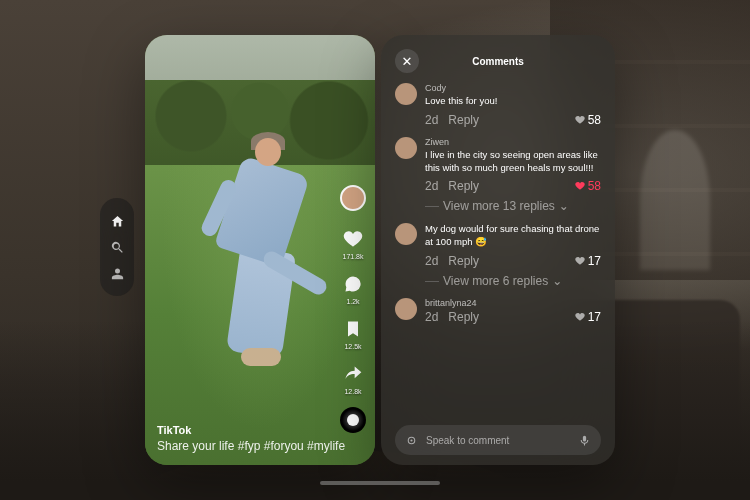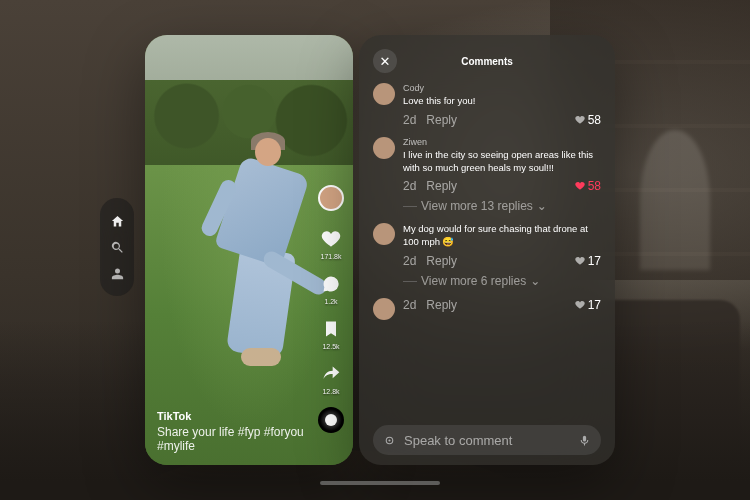--- a/index.html
+++ b/index.html
@@ -13,21 +13,21 @@
 .table{position:absolute;left:140px;bottom:-40px;width:380px;height:90px;background:#4f3e2c;border-radius:50%;opacity:.85}
 .shelf{position:absolute;right:0;top:0;width:200px;height:280px;background:repeating-linear-gradient(180deg,#2b241e 0 60px,#332b24 60px 64px);opacity:.6}
 
 .nav-pill{position:absolute;left:100px;top:198px;width:34px;height:98px;background:rgba(30,30,30,.55);backdrop-filter:blur(20px);border-radius:17px;display:flex;flex-direction:column;align-items:center;justify-content:space-around;padding:10px 0}
 .nav-pill .ic{width:16px;height:16px;display:flex;align-items:center;justify-content:center;color:#fff;opacity:.7}
 .nav-pill .ic.active{opacity:1}
 .nav-pill svg{width:15px;height:15px;fill:currentColor}
 
 .window{position:absolute;left:145px;top:35px;width:470px;height:430px;display:flex;gap:6px}
 .panel{border-radius:22px;overflow:hidden;position:relative;box-shadow:0 20px 60px rgba(0,0,0,.4)}
-.video-panel{width:208px;background:
+.video-panel{width:230px;background:
  linear-gradient(180deg,#6a7a4a 0%,#5a7438 22%,#7aa050 45%,#5f8c3e 70%,#4a7030 100%)}
 .sky{position:absolute;top:0;left:0;right:0;height:90px;background:linear-gradient(180deg,#aeb8a8,#97a390)}
 .trees{position:absolute;top:45px;left:0;right:0;height:90px;background:
  radial-gradient(circle at 20% 40%,#3e5528 18%,transparent 19%),
  radial-gradient(circle at 50% 35%,#46612d 22%,transparent 23%),
  radial-gradient(circle at 80% 45%,#3a5024 20%,transparent 21%),
  linear-gradient(180deg,#4a6530,#3f5828)}
 .grass{position:absolute;top:130px;left:0;right:0;bottom:0;background:
  radial-gradient(ellipse at 50% 20%,rgba(120,160,80,.6),transparent 60%),
  linear-gradient(180deg,#6b9348,#558038 50%,#4a7030)}
@@ -67,21 +67,21 @@
 .comment .meta{display:flex;align-items:center;gap:10px;font-size:12px;opacity:.55}
 .comment .like{display:flex;align-items:center;gap:3px;font-size:12px}
 .comment .like svg{width:10px;height:10px;fill:#fff;opacity:.6}
 .comment .like.liked svg{fill:#ff3b5c;opacity:1}
 .comment .like.liked{color:#ff3b5c}
 .comment-row{display:flex;align-items:center;justify-content:space-between}
 .view-more{font-size:12px;opacity:.5;margin-left:30px;display:flex;align-items:center;gap:4px;margin-top:-4px}
 .view-more::before{content:"";width:14px;height:1px;background:#888;display:inline-block}
 
 .input-bar{margin-top:8px;height:30px;background:rgba(120,120,120,.25);border-radius:15px;display:flex;align-items:center;padding:0 10px;gap:8px}
-.input-bar .ph{font-size:13px;opacity:.55;flex:1}
+.input-bar .ph{font-size:10px;opacity:.55;flex:1}
 .input-bar svg{width:13px;height:13px;fill:#aaa}
 .mic-btn{display:flex;align-items:center;justify-content:center}
 
 .home-ind{position:absolute;left:50%;bottom:-20px;transform:translateX(-50%);width:120px;height:4px;background:rgba(200,200,200,.4);border-radius:2px}
 </style>
 </head>
 <body>
 
 <div class="room-bg">
   <div class="shelf"></div>
@@ -229,20 +229,21 @@
                 </svg>
                 <span>17</span>
               </div>
             </div>
           </div>
         </div>
         <div class="view-more">View more 6 replies <span>⌄</span></div>
         <div class="comment">
           <div class="av"></div>
           <div class="body">
+            <div class="name">brittanlyna24</div>
             <div class="comment-row">
               <div class="meta">
                 <span>2d</span>
                 <span>Reply</span>
               </div>
               <div class="like">
                 <svg viewBox="0 0 24 24">
                   <path d="M12 21s-8-5-10.5-10A5.5 5.5 0 0112 6a5.5 5.5 0 0110.5 5C20 16 12 21 12 21z"></path>
                 </svg>
                 <span>17</span>

